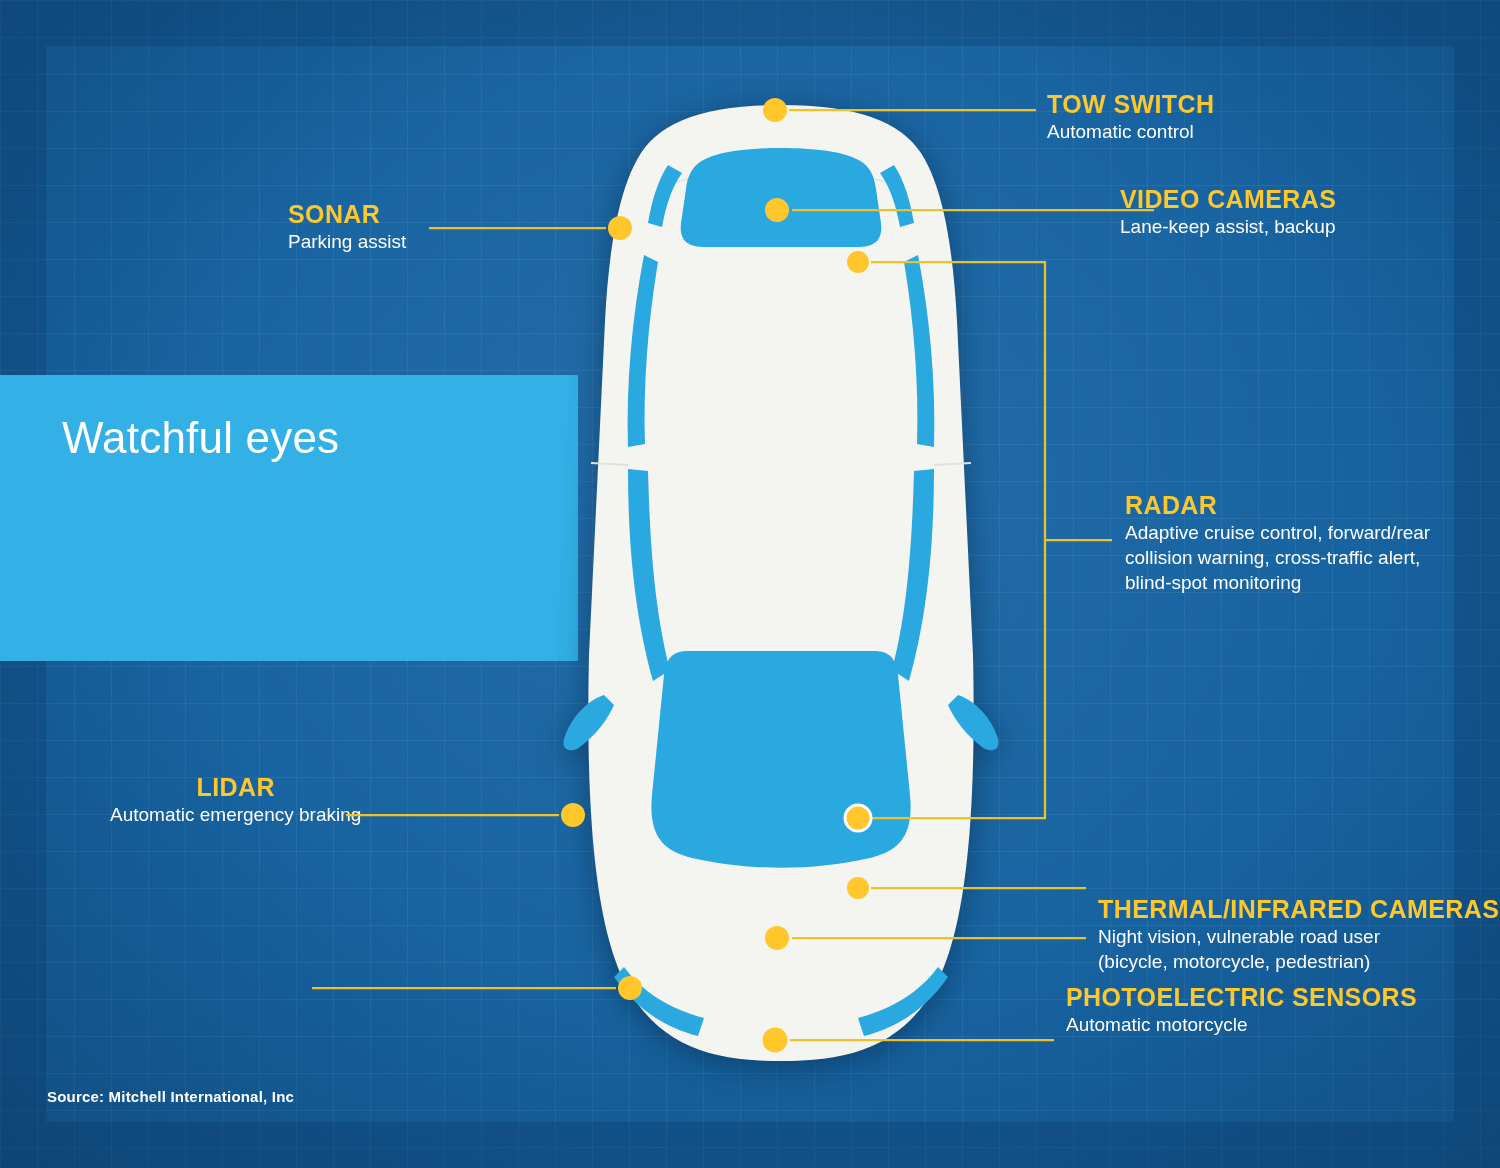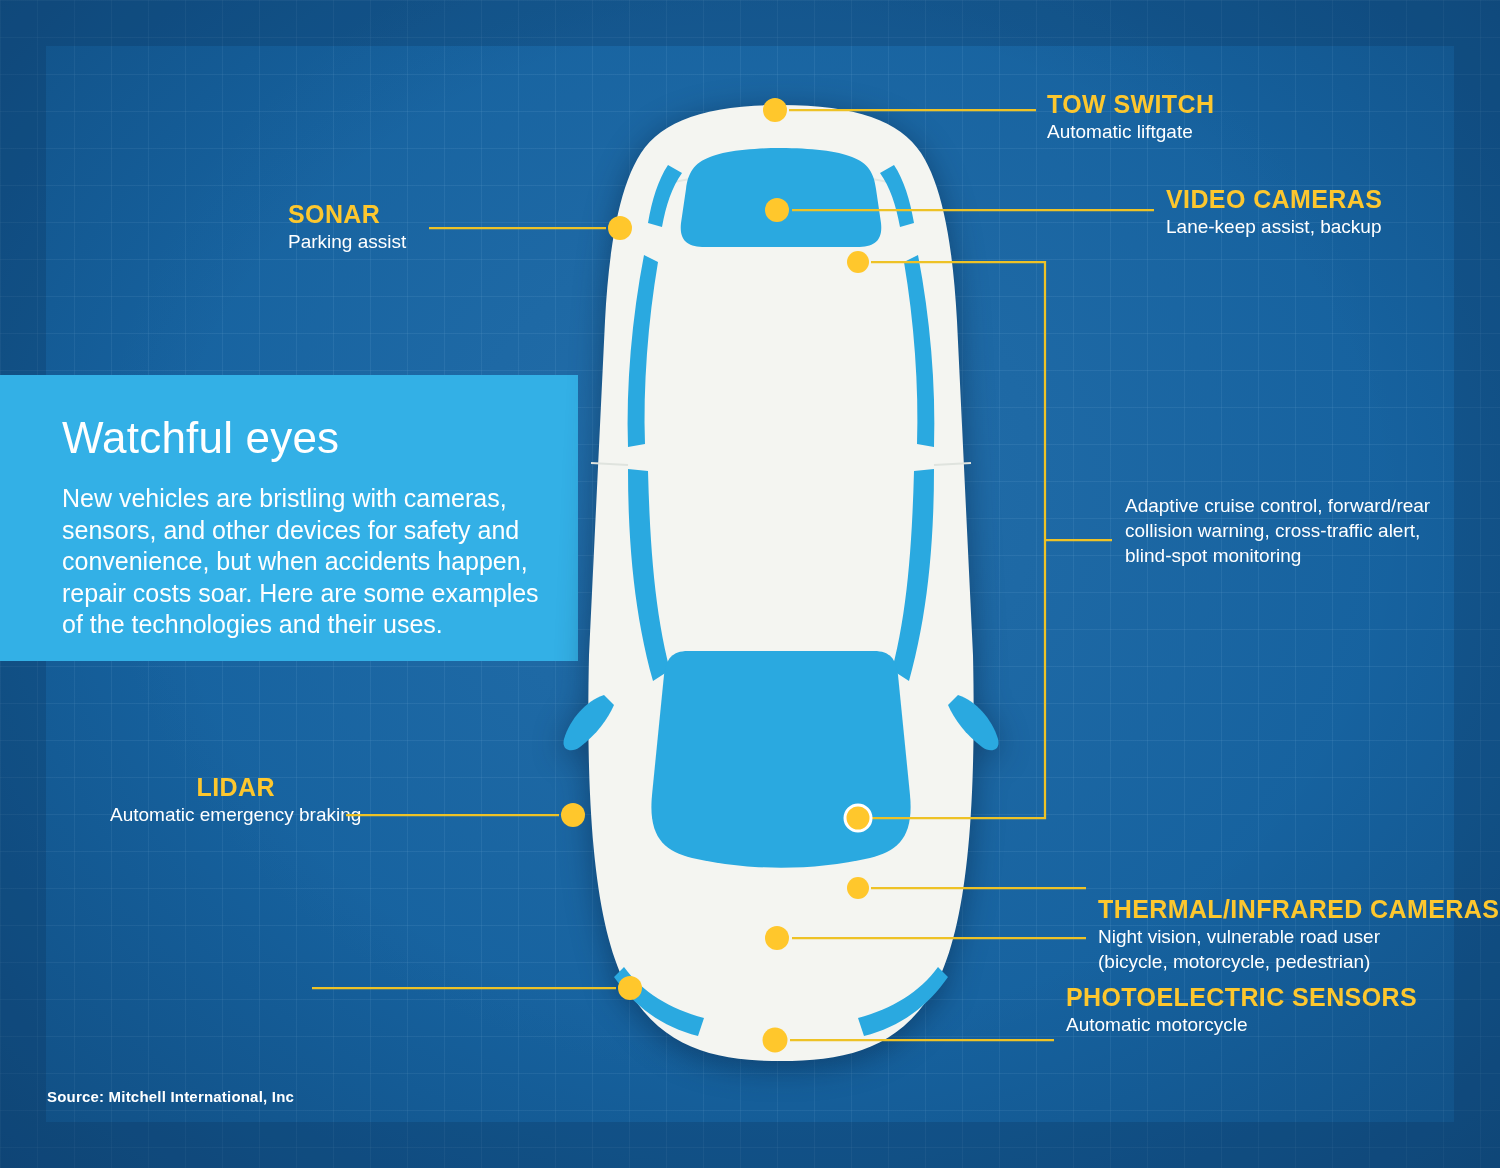--- a/index.html
+++ b/index.html
@@ -44,21 +44,21 @@
   .label-title{
     color:#fdc72e;font-weight:bold;font-size:25px;line-height:27px;
     letter-spacing:0.4px;white-space:nowrap;
   }
   .label-desc{
     color:#ffffff;font-size:19px;line-height:25px;margin-top:1px;
     white-space:nowrap;
   }
   .label.wrap .label-desc{white-space:normal;}
   .lbl-tow{left:1047px;top:91px;}
-  .lbl-video{left:1166px;top:186px;}
+  .lbl-video{left:1120px;top:186px;}
   .lbl-sonar{left:288px;top:201px;}
   .lbl-radar{left:1125px;top:492px;width:320px;}
   .lbl-lidar{left:110px;top:774px;text-align:center;}
   .lbl-electric{left:148px;top:953px;}
   .lbl-thermal{left:1098px;top:896px;width:290px;}
   .lbl-photo{left:1066px;top:984px;}
 
   .source{
     position:absolute;left:47px;top:1088px;z-index:4;
     color:#ffffff;font-size:15px;font-weight:bold;letter-spacing:0.2px;
@@ -75,21 +75,20 @@
 </head>
 <body>
 
 <div id="page">
 
   <div class="vignette"></div>
   <div class="frame"></div>
 
   <div class="panel">
     <h1 class="panel-title">Watchful eyes</h1>
-    <div class="panel-body">New vehicles are bristling with cameras, sensors, and other devices for safety and convenience, but when accidents happen, repair costs soar. Here are some examples of the technologies and their uses.</div>
   </div>
 
   <div class="car-wrap">
     <svg width="446" height="970" viewBox="0 0 446 970">
 
       <path d="M223,10 C148,10 104,26 83,58 C61,92 51,152 47,226 L31,560 C27,745 41,856 79,908 C114,956 164,966 223,966 C282,966 332,956 367,908 C405,856 419,745 415,560 L399,226 C395,152 385,92 363,58 C342,26 298,10 223,10 Z" fill="#f4f5f1"></path>
 
       <path d="M70,370 L33,368" stroke="#dfe3de" stroke-width="2" fill="none"></path>
       <path d="M376,370 L413,368" stroke="#dfe3de" stroke-width="2" fill="none"></path>
       <path d="M100,92 C155,72 291,72 346,92" stroke="#e3e7e2" stroke-width="2" fill="none"></path>
@@ -109,34 +108,35 @@
 
       <path d="M130,556 L316,556 C332,556 338,564 340,580 L352,700 C356,742 340,756 312,763 C254,776 192,776 134,763 C106,756 90,742 94,700 L106,580 C108,564 114,556 130,556 Z" fill="#2aa9e0"></path>
 
       <path d="M66,872 C84,897 112,914 146,923 L140,941 C104,932 76,911 56,882 Z" fill="#2aa9e0"></path>
       <path d="M380,872 C362,897 334,914 300,923 L306,941 C342,932 370,911 390,882 Z" fill="#2aa9e0"></path>
     </svg>
   </div>
 
   <div class="label lbl-tow">
     <div class="label-title">TOW SWITCH</div>
-    <div class="label-desc">Automatic liftgate</div>
+    <div class="label-desc">Automatic control</div>
   </div>
 
   <div class="label lbl-video">
     <div class="label-title">VIDEO CAMERAS</div>
     <div class="label-desc">Lane-keep assist, backup</div>
   </div>
 
   <div class="label lbl-sonar">
     <div class="label-title">SONAR</div>
     <div class="label-desc">Parking assist</div>
   </div>
 
   <div class="label lbl-radar wrap">
+    <div class="label-title">RADAR</div>
     <div class="label-desc">Adaptive cruise control, forward/rear collision warning, cross-traffic alert, blind-spot monitoring</div>
   </div>
 
   <div class="label lbl-lidar">
     <div class="label-title">LIDAR</div>
     <div class="label-desc">Automatic emergency braking</div>
   </div>
 
 
   <div class="label lbl-thermal wrap">

